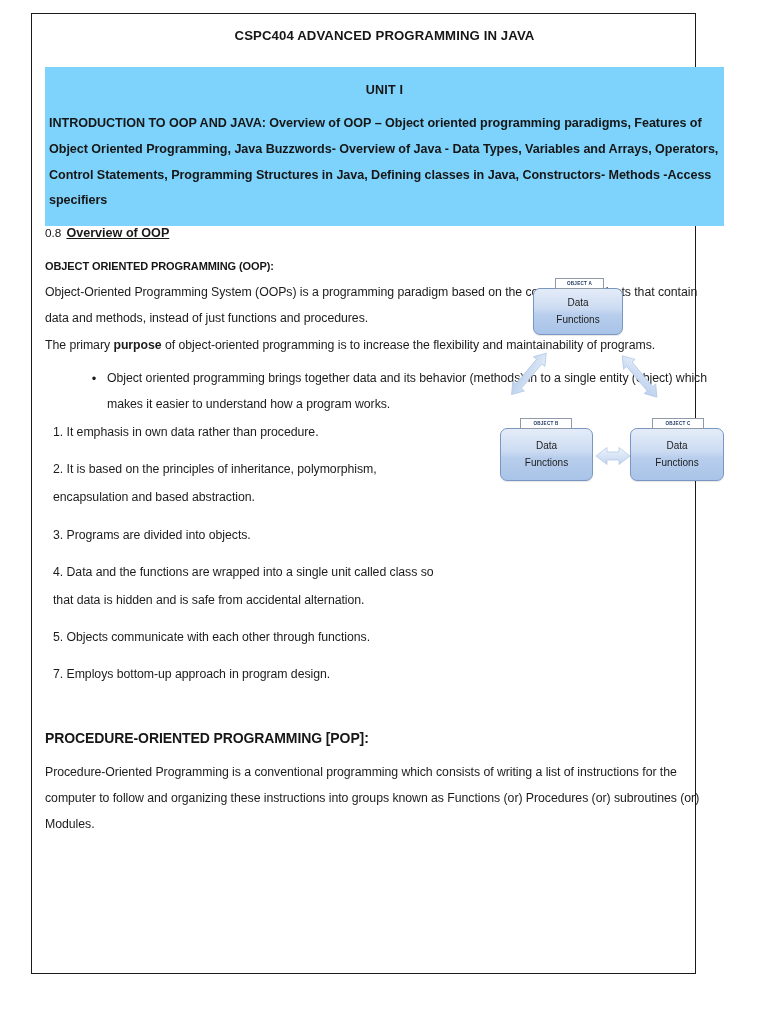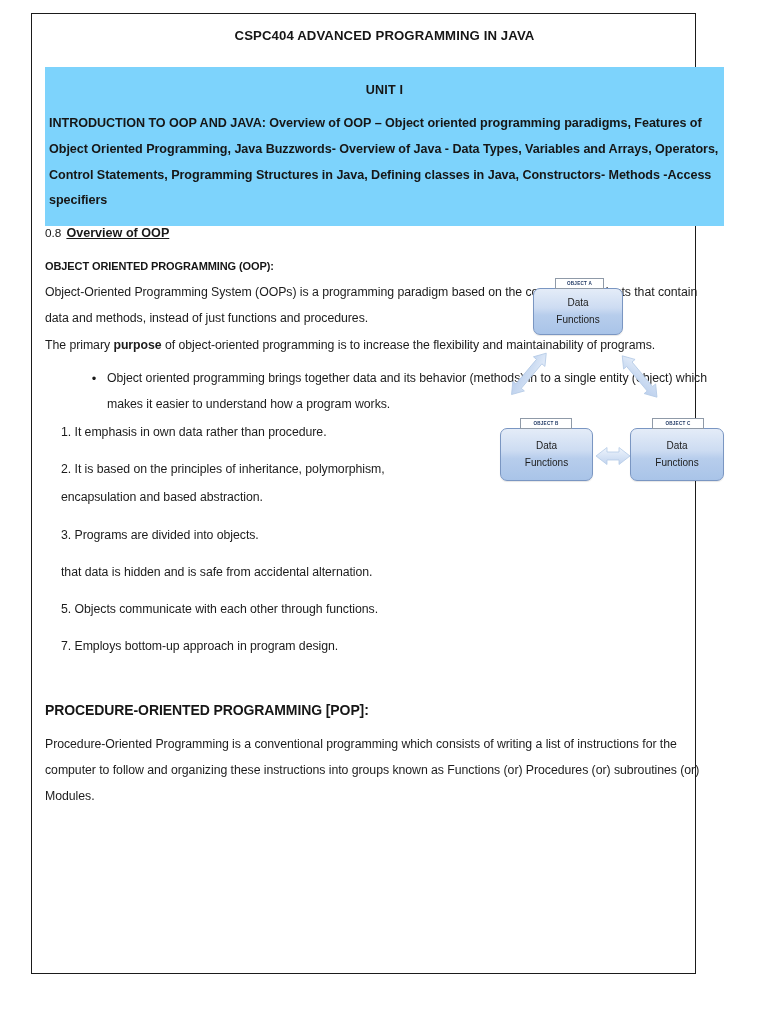--- a/index.html
+++ b/index.html
@@ -132,21 +132,21 @@
     font-weight: bold;
     color: #161616;
     margin: 14px 0 14px 0;
     letter-spacing: -0.1px;
   }
 
   .num-item {
     font-size: 12.3px;
     line-height: 2.12;
     color: #1c1c1c;
-    margin: 0 0 11px 16px;
+    margin: 0 0 11px 8px;
     max-width: 446px;
     letter-spacing: -0.05px;
   }
   .num-item.wide { max-width: 679px; }
   .num-item.tight { margin-bottom: 2px; }
 
   .pop-head {
     font-size: 14px;
     font-weight: bold;
     color: #161616;
@@ -248,20 +248,21 @@
       <div class="bullet-row">
         <div class="bullet-dot">•</div>
         <div class="bullet-text">Object oriented programming brings together data and its behavior (methods) in to a single entity (object) which makes it easier to understand how a program works.</div>
       </div>
 
 
       <p class="num-item">1. It emphasis in own data rather than procedure.</p>
       <p class="num-item tight">2. It is based on the principles of inheritance, polymorphism,</p>
       <p class="num-item">encapsulation and based abstraction.</p>
       <p class="num-item">3. Programs are divided into objects.</p>
+      <p class="num-item tight">4. Data and the functions are wrapped into a single unit called class so</p>
       <p class="num-item">that data is hidden and is safe from accidental alternation.</p>
       <p class="num-item wide">5. Objects communicate with each other through functions.</p>
       <p class="num-item wide">7. Employs bottom-up approach in program design.</p>
 
       <div class="pop-head">PROCEDURE-ORIENTED PROGRAMMING [POP]:</div>
       <p class="pop-para">Procedure-Oriented Programming is a conventional programming which consists of writing a list of instructions for the computer to follow and organizing these instructions into groups known as Functions (or) Procedures (or) subroutines (or) Modules.</p>
 
     </div>
 
     <div class="diagram">

